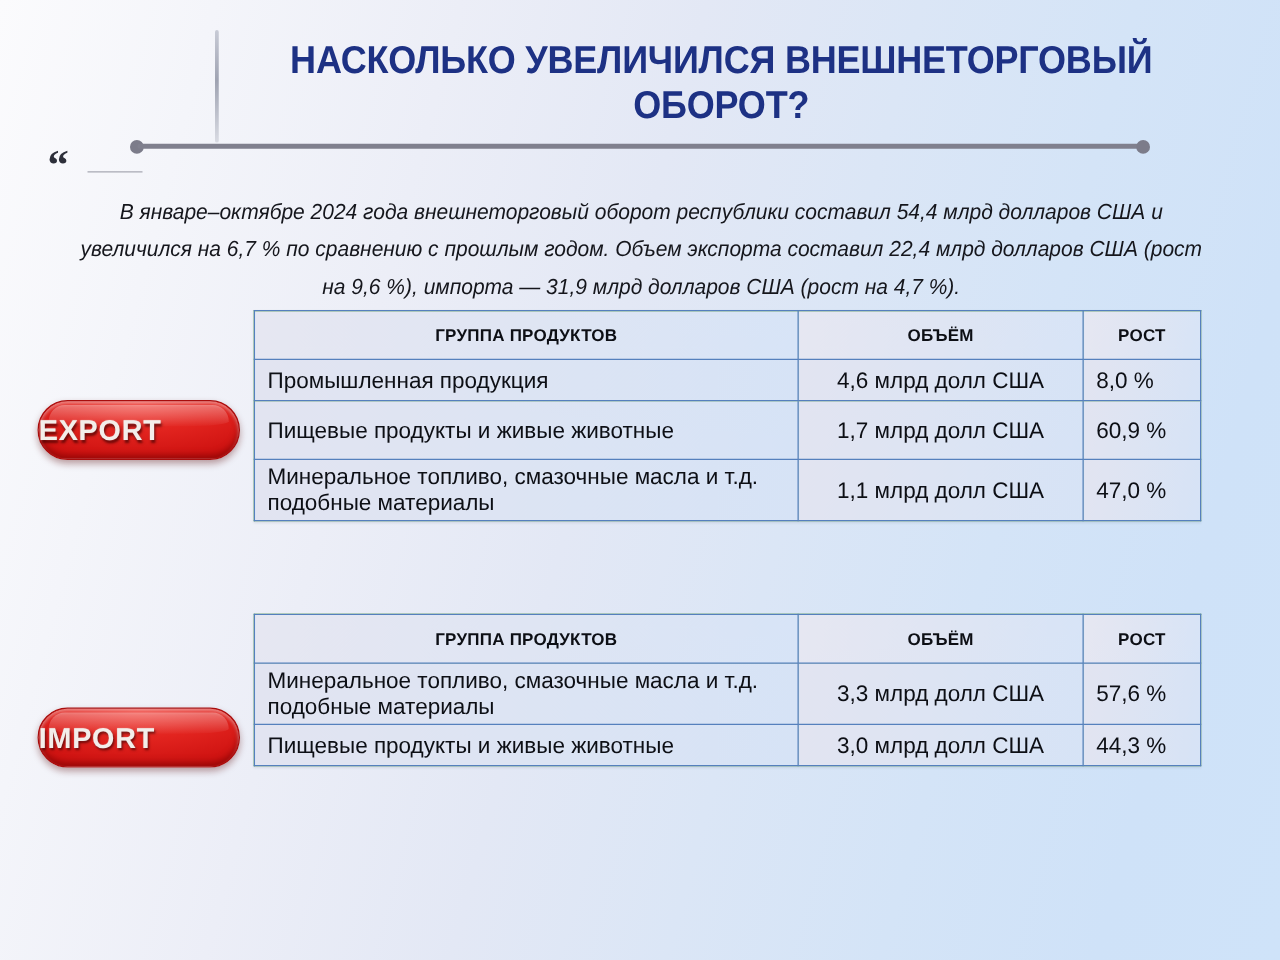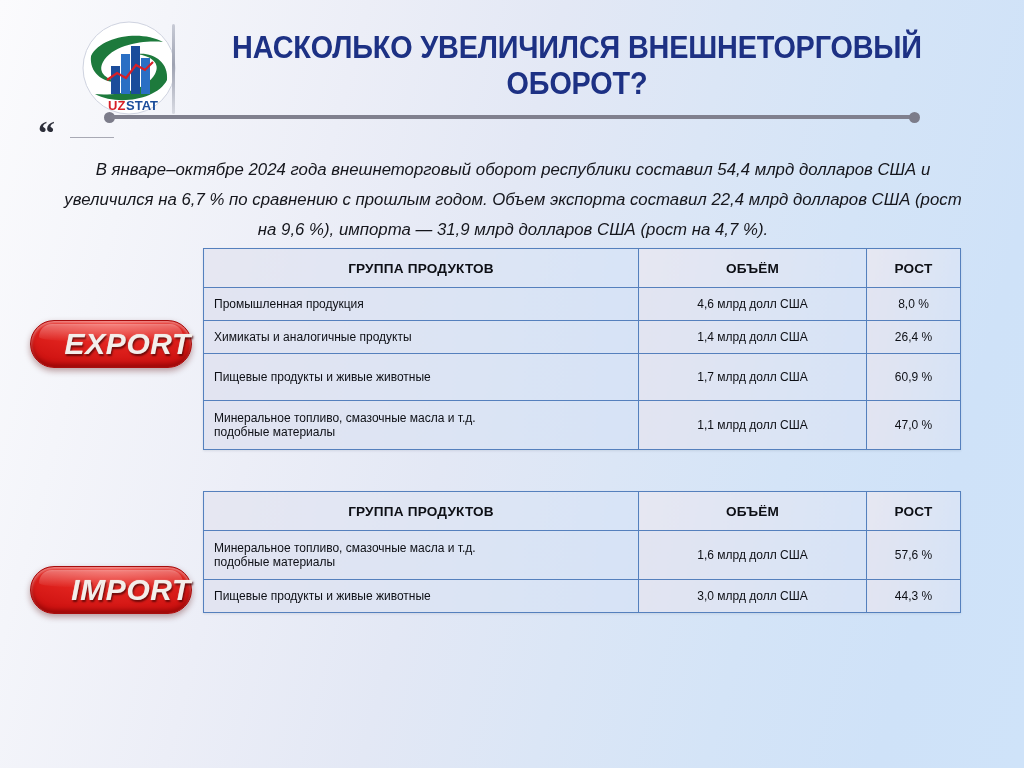--- a/index.html
+++ b/index.html
@@ -144,24 +144,23 @@
     width: 144px; height: 17px;
     border-radius: 22px 22px 40% 40%;
     background: linear-gradient(180deg, rgba(255,255,255,0.36), rgba(255,255,255,0.02));
     pointer-events: none;
   }
   .pill-label {
     position: absolute;
     left: 0; top: 0;
     width: 160px; height: 46px;
     line-height: 46px;
-    text-align: right;
-    font-size: 30px;
+    text-align: left;
+    font-size: 23px;
     font-weight: bold;
-    font-style: italic;
     letter-spacing: 0.6px;
     color: #f3eeea;
     text-shadow: 1px 2px 2px rgba(70,0,0,0.75), 0 0 1px rgba(255,255,255,0.6);
   }
   #pill-export { left: 30px; top: 320px; }
   #pill-import { left: 30px; top: 566px; }
 
   
   .data-table {
     position: absolute;
@@ -172,65 +171,51 @@
     background: #84cc16;
     box-shadow: 0 1px 2px rgba(60,70,110,0.12);
   }
   #table-export { top: 248px; }
   #table-import { top: 491px; }
 
   .data-table th,
   .data-table td {
     border: 1px solid #5580bd;
     padding: 0 10px;
-    font-size: 12px;
+    font-size: 18px;
     color: #0d0f15;
     font-family: "Liberation Sans", sans-serif;
     background: linear-gradient(100deg, #e2e4f1 0%, #dde4f3 45%, #d6e3f6 100%);
   }
   .data-table thead th {
     height: 38px;
     font-weight: bold;
     font-size: 13.6px;
     letter-spacing: 0.2px;
     text-align: center;
     background: linear-gradient(100deg, #e6e7f2 0%, #dfe5f3 50%, #d7e4f7 100%);
   }
   .col-group { width: 435px; }
   .col-volume { width: 228px; }
   .col-growth { width: 94px; }
 
   .cell-group  { text-align: left; }
   .cell-volume { text-align: center; }
-  .cell-growth { text-align: center; padding-right: 14px; }
+  .cell-growth { text-align: left; padding-right: 14px; }
 
   .row-1line td { height: 32px; }
   .row-tall td  { height: 46px; }
   .row-2line td { height: 48px; }
   .cell-group .line2 { display: block; }
 </style>
 </head>
 <body>
 
 <div class="header">
 
-  <div class="logo-wrap">
-    <svg class="logo-svg" viewBox="0 0 100 100">
-      <circle cx="50" cy="50" r="46" fill="#ffffff" stroke="#cfd3e0" stroke-width="1"></circle>
-      <path d="M12 38 C22 18, 62 12, 84 24 C66 22, 34 26, 24 44 C18 55, 28 62, 42 64 C26 66, 10 56, 12 38 Z" fill="#1d7a3c"></path>
-      <path d="M88 62 C78 82, 38 88, 16 76 C34 78, 66 74, 76 56 C82 45, 72 38, 58 36 C74 34, 90 44, 88 62 Z" fill="#1d7a3c"></path>
-      <rect x="32" y="48" width="9" height="28" fill="#1b4d9b"></rect>
-      <rect x="42" y="36" width="9" height="40" fill="#2a6fc4"></rect>
-      <rect x="52" y="28" width="9" height="48" fill="#1b4d9b"></rect>
-      <rect x="62" y="40" width="9" height="36" fill="#2a6fc4"></rect>
-      <polyline points="28,62 38,55 47,60 57,47 66,52 74,44" fill="none" stroke="#d81f26" stroke-width="2.2"></polyline>
-      <text x="29" y="92" font-family="Liberation Sans, sans-serif" font-size="13" font-weight="bold" fill="#d81f26">UZ</text>
-      <text x="47" y="92" font-family="Liberation Sans, sans-serif" font-size="13" font-weight="bold" fill="#1b4d9b">STAT</text>
-    </svg>
-  </div>
 
   <div class="header-divider"></div>
 
   <div class="title">НАСКОЛЬКО УВЕЛИЧИЛСЯ ВНЕШНЕТОРГОВЫЙ ОБОРОТ?</div>
 
   <div class="rule">
     <div class="rule-dot left"></div>
     <div class="rule-line"></div>
     <div class="rule-dot right"></div>
   </div>
@@ -261,25 +246,20 @@
       <th>ОБЪЁМ</th>
       <th>РОСТ</th>
     </tr>
   </thead>
   <tbody>
     <tr class="row-1line">
       <td class="cell-group">Промышленная продукция</td>
       <td class="cell-volume">4,6 млрд долл США</td>
       <td class="cell-growth">8,0 %</td>
     </tr>
-    <tr class="row-1line">
-      <td class="cell-group">Химикаты и аналогичные продукты</td>
-      <td class="cell-volume">1,4 млрд долл США</td>
-      <td class="cell-growth">26,4 %</td>
-    </tr>
     <tr class="row-tall">
       <td class="cell-group">Пищевые продукты и живые животные</td>
       <td class="cell-volume">1,7 млрд долл США</td>
       <td class="cell-growth">60,9 %</td>
     </tr>
     <tr class="row-2line">
       <td class="cell-group">
         <span>Минеральное топливо, смазочные масла и т.д.</span>
         <span class="line2">подобные материалы</span>
       </td>
@@ -306,21 +286,21 @@
       <th>ОБЪЁМ</th>
       <th>РОСТ</th>
     </tr>
   </thead>
   <tbody>
     <tr class="row-2line">
       <td class="cell-group">
         <span>Минеральное топливо, смазочные масла и т.д.</span>
         <span class="line2">подобные материалы</span>
       </td>
-      <td class="cell-volume">1,6 млрд долл США</td>
+      <td class="cell-volume">3,3 млрд долл США</td>
       <td class="cell-growth">57,6 %</td>
     </tr>
     <tr class="row-1line">
       <td class="cell-group">Пищевые продукты и живые животные</td>
       <td class="cell-volume">3,0 млрд долл США</td>
       <td class="cell-growth">44,3 %</td>
     </tr>
   </tbody>
 </table>
 

